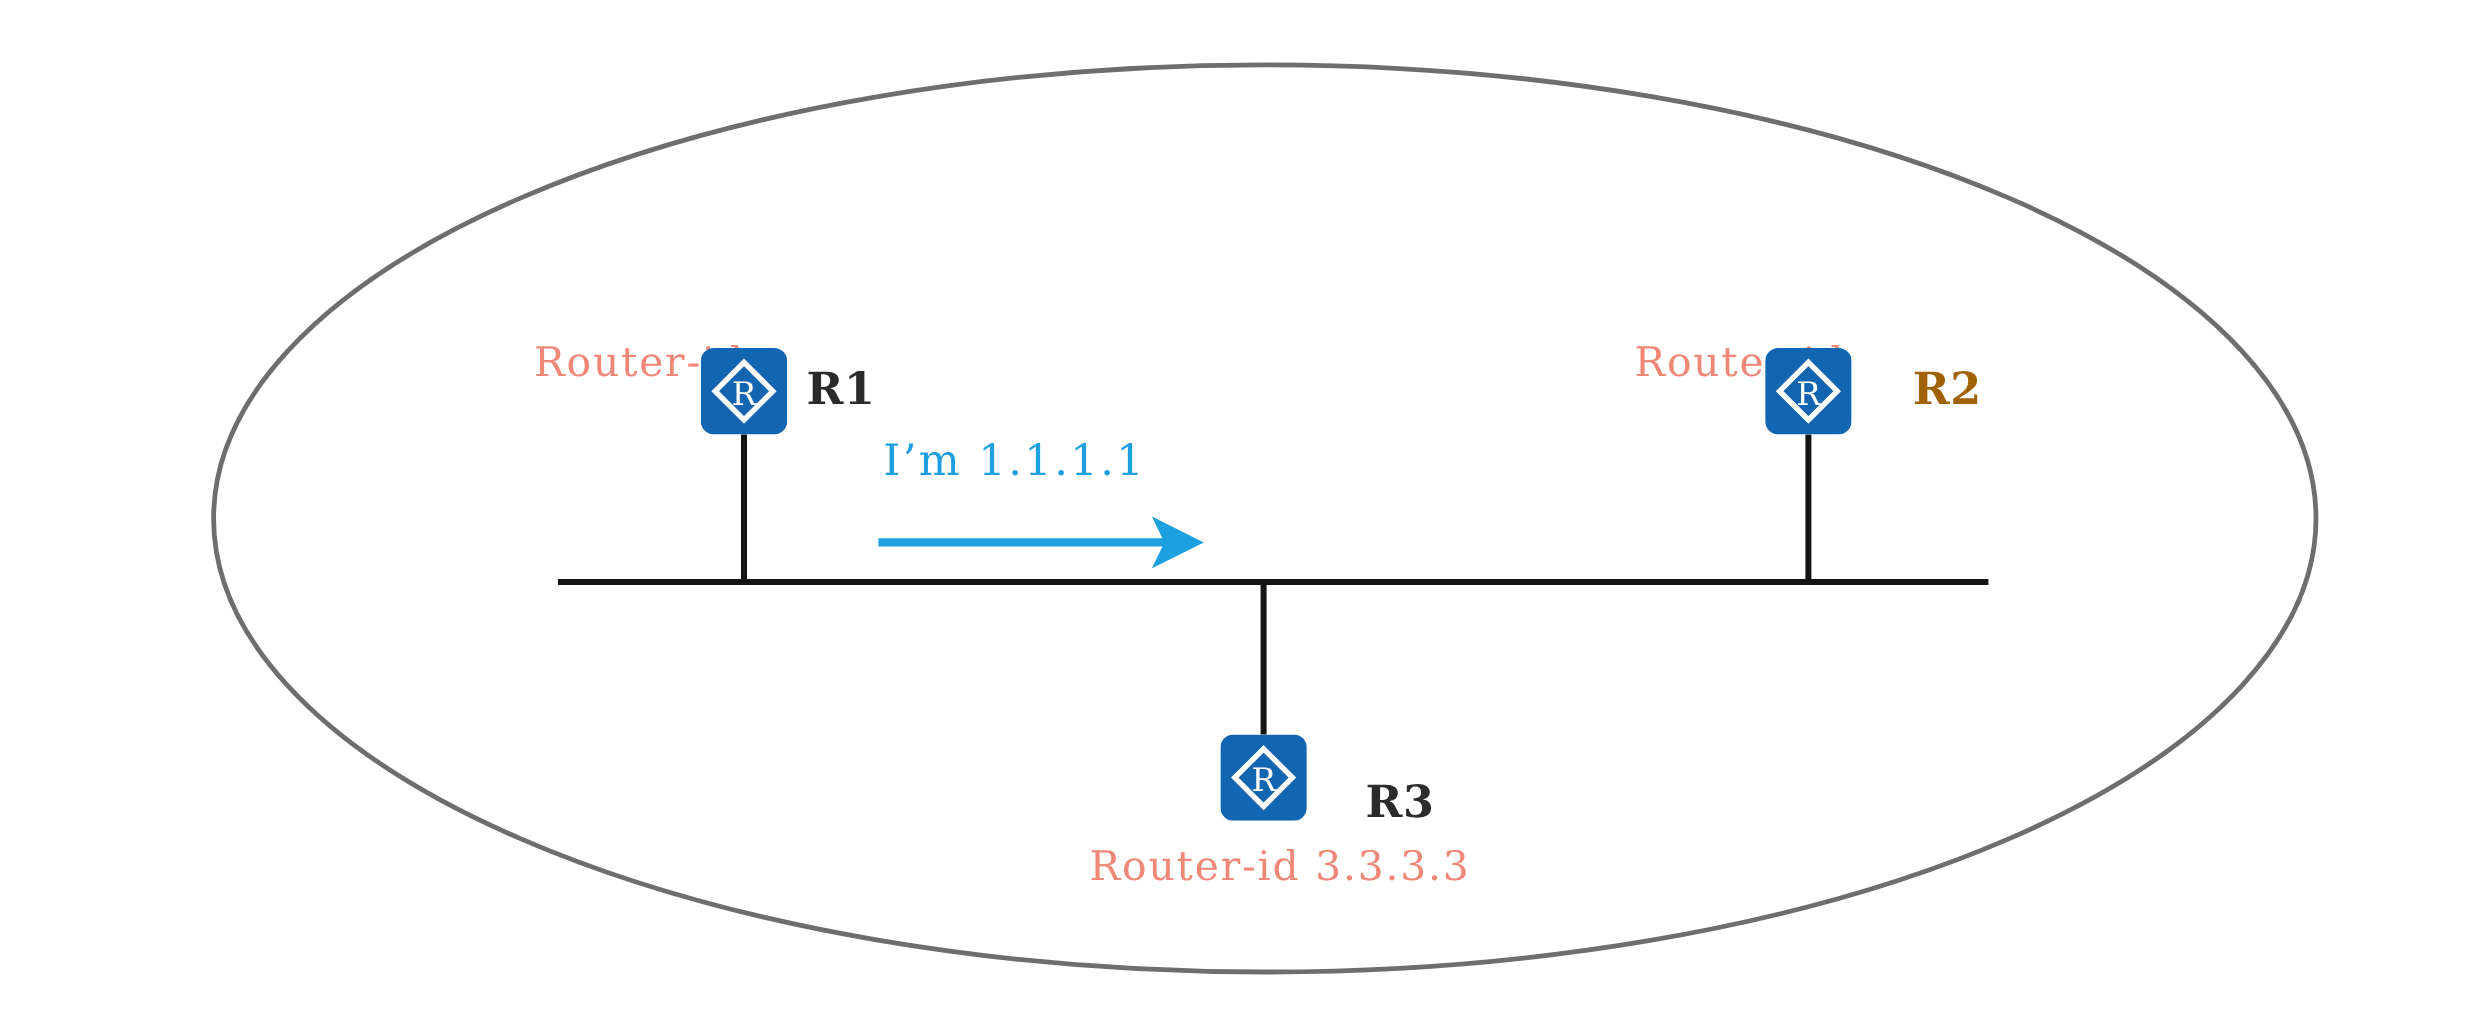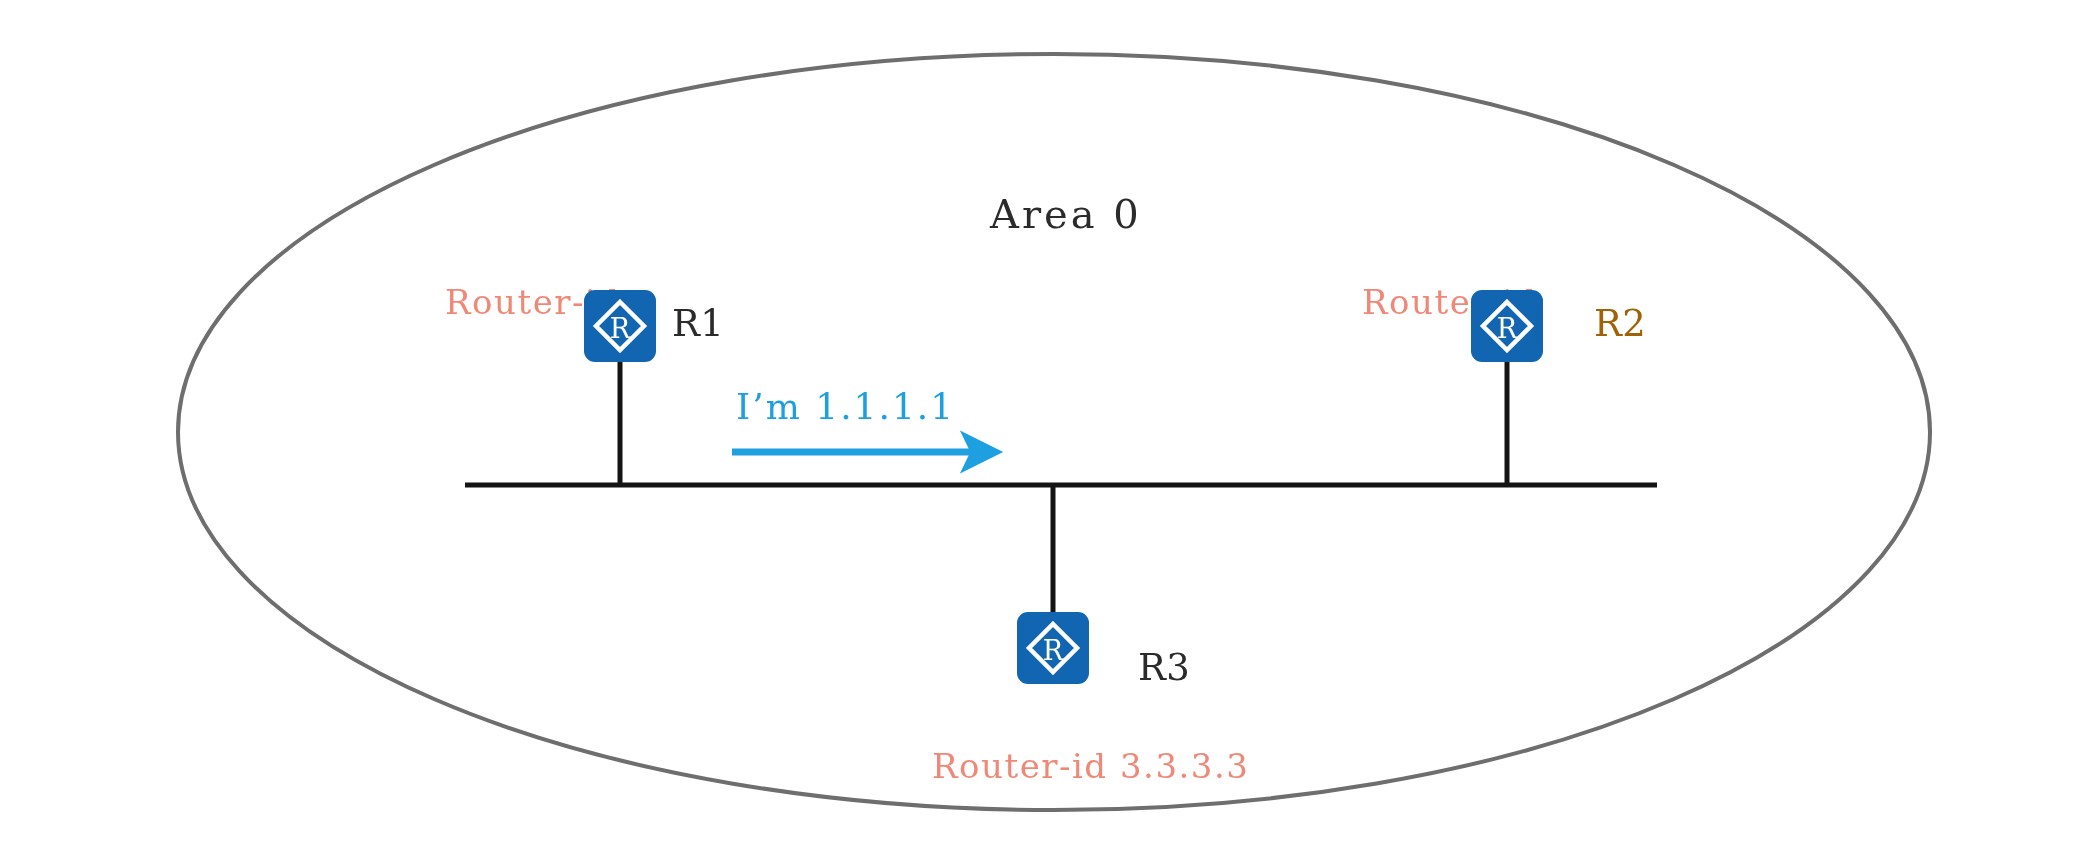--- a/index.html
+++ b/index.html
@@ -32,21 +32,21 @@
   .routerid {
     font-family: "DejaVu Serif", serif;
     font-size: 34px;
     letter-spacing: 1.5px;
     font-weight: 400;
   }
   
   .devlabel {
     font-family: "DejaVu Serif", serif;
     font-size: 37px;
-    font-weight: 400;
+    font-weight: 700;
     letter-spacing: 0.5px;
   }
   .arealabel {
     font-family: "DejaVu Serif", serif;
     font-size: 40px;
     font-weight: 400;
     letter-spacing: 3px;
   }
   
   .msglabel {
@@ -90,39 +90,38 @@
   </div>
 
   <svg class="router-icon" style="left:584px; top:290px;" viewBox="0 0 72 72">
     <rect x="0" y="0" width="72" height="72" rx="11" ry="11" fill="#1265b0"></rect>
     <path d="M 36 12 L 60 36 L 36 60 L 12 36 Z" fill="none" stroke="#ffffff" stroke-width="4.5"></path>
     <text x="36" y="47.5" text-anchor="middle" fill="#ffffff" font-family="DejaVu Serif, serif" font-size="27">R</text>
   </svg>
 
   <div class="txt devlabel" style="left:672px; top:300px; color:#2b2b2b;">R1</div>
 
-  <div class="txt arealabel" style="left:990px; top:188px; color:#2b2b2b;">Area 0</div>
 
   <div class="txt routerid" style="left:1362px; top:192px; color:#f08878;">
     <div>Router-id</div>
   </div>
 
   <svg class="router-icon" style="left:1471px; top:290px;" viewBox="0 0 72 72">
     <rect x="0" y="0" width="72" height="72" rx="11" ry="11" fill="#1265b0"></rect>
     <path d="M 36 12 L 60 36 L 36 60 L 12 36 Z" fill="none" stroke="#ffffff" stroke-width="4.5"></path>
     <text x="36" y="47.5" text-anchor="middle" fill="#ffffff" font-family="DejaVu Serif, serif" font-size="27">R</text>
   </svg>
 
   <div class="txt devlabel" style="left:1594px; top:300px; color:#a16207;">R2</div>
 
-  <div class="txt msglabel" style="left:736px; top:384px; color:#1e9fe0;">I’m 1.1.1.1</div>
+  <div class="txt msglabel" style="left:736px; top:362px; color:#1e9fe0;">I’m 1.1.1.1</div>
 
   <svg class="router-icon" style="left:1017px; top:612px;" viewBox="0 0 72 72">
     <rect x="0" y="0" width="72" height="72" rx="11" ry="11" fill="#1265b0"></rect>
     <path d="M 36 12 L 60 36 L 36 60 L 12 36 Z" fill="none" stroke="#ffffff" stroke-width="4.5"></path>
     <text x="36" y="47.5" text-anchor="middle" fill="#ffffff" font-family="DejaVu Serif, serif" font-size="27">R</text>
   </svg>
 
   <div class="txt devlabel" style="left:1138px; top:622px; color:#2b2b2b;margin-top:22px;">R3</div>
 
-  <div class="txt routerid" style="left:908px; top:744px; color:#f08878;margin-left:24px;">Router-id 3.3.3.3</div>
+  <div class="txt routerid" style="left:908px; top:700px; color:#f08878;">Router-id 3.3.3.3</div>
 
 </div>
 
 </body></html>

